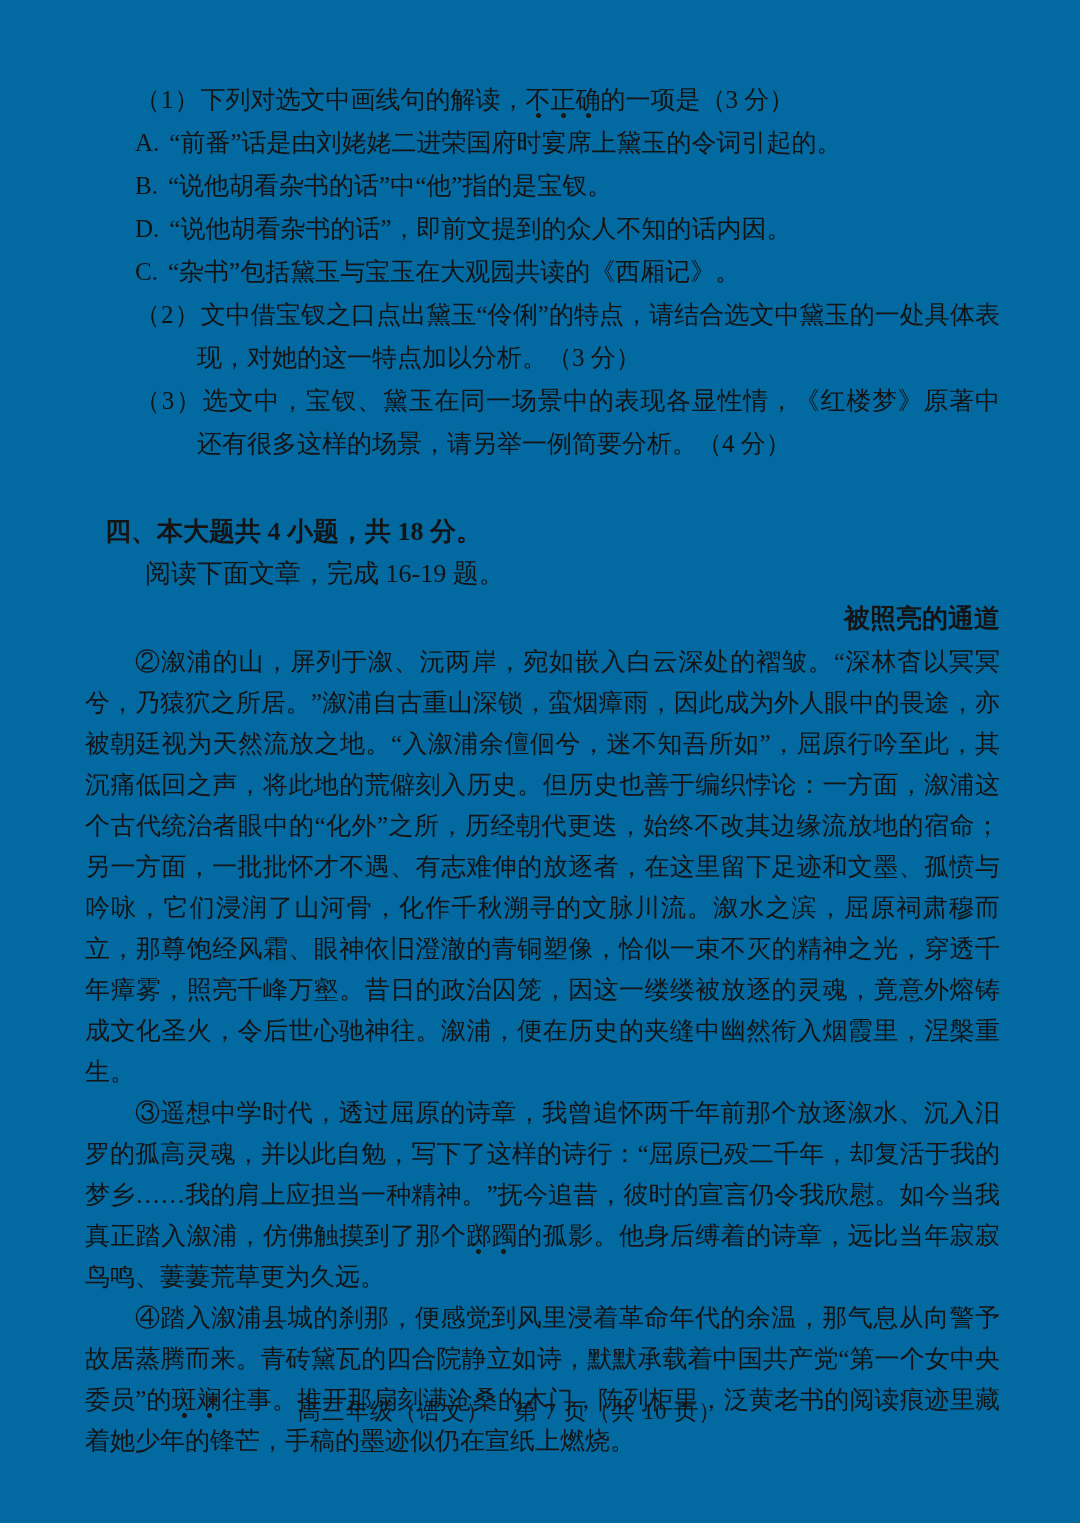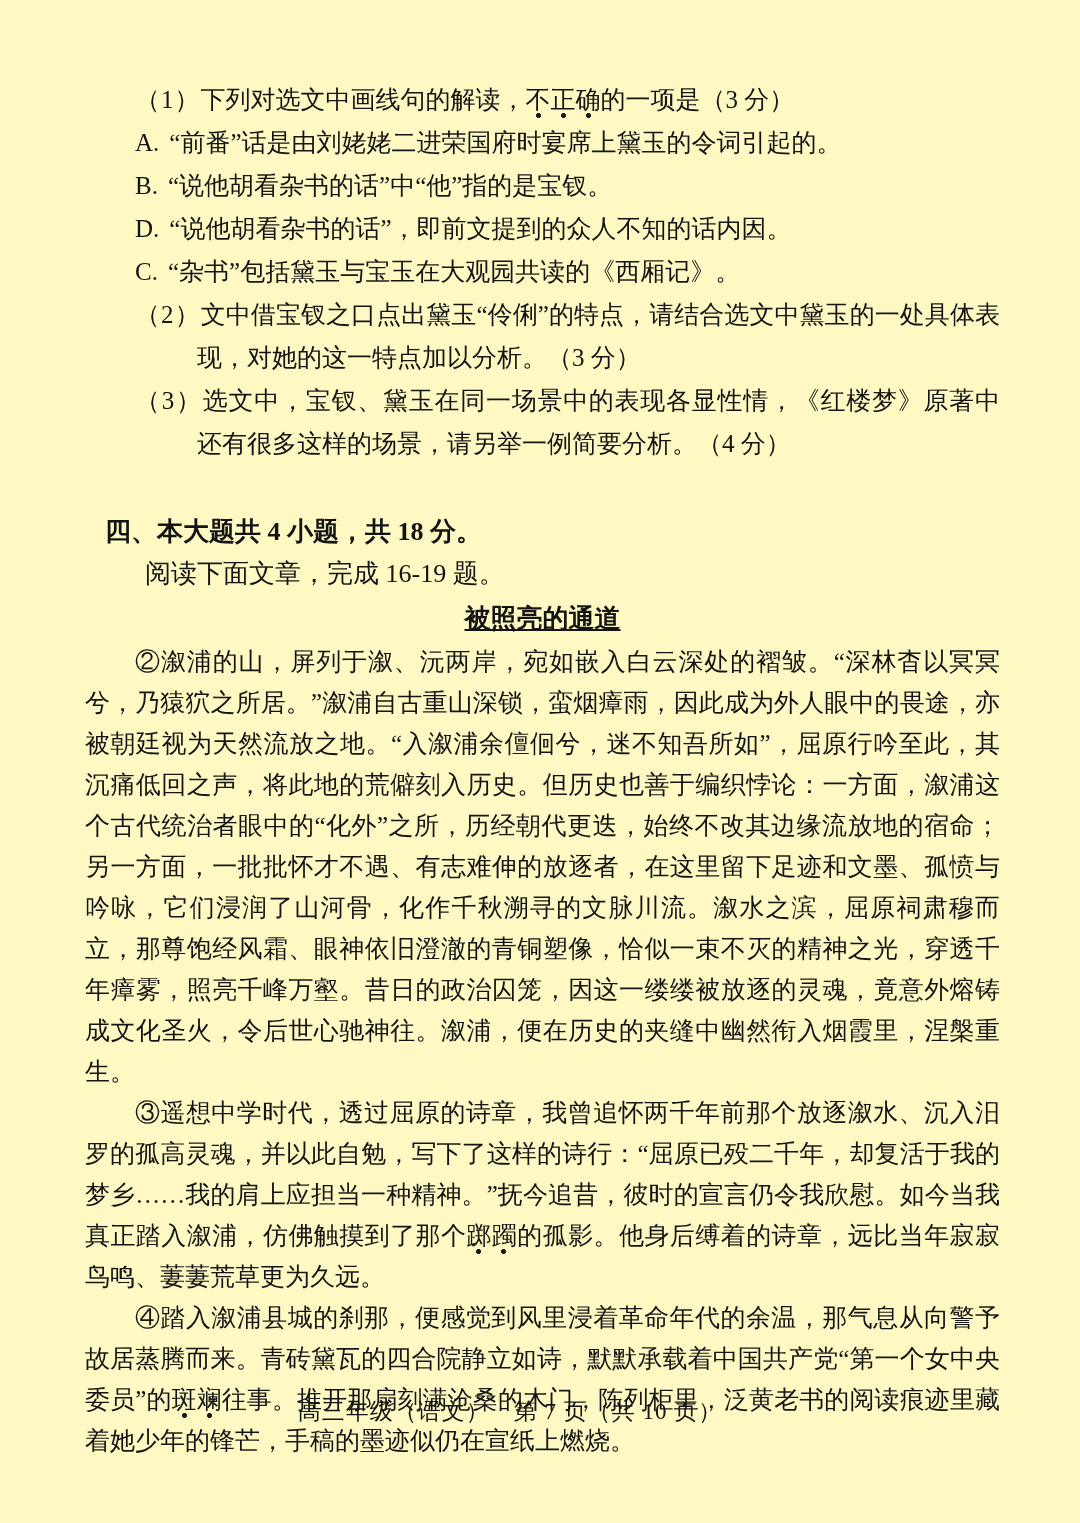--- a/index.html
+++ b/index.html
@@ -11,21 +11,21 @@
     height: 1523px;
     background: #f6f6f4;
     font-family: "Liberation Serif", "DejaVu Serif", serif;
     color: #141414;
   }
   .page {
     position: relative;
     width: 1080px;
     height: 1523px;
     box-sizing: border-box;
-    background: #fef9c3;
+    background: #0369a1;
     padding: 78px 80px 0 85px;
     overflow: hidden;
   }
   
   .questions {
     margin-left: 50px;
   }
   .question {
     font-size: 25px;
     line-height: 43px;
@@ -54,27 +54,26 @@
     line-height: 42px;
   }
   .instruction {
     margin-left: 60px;
     font-size: 26px;
     font-weight: normal;
     line-height: 42px;
   }
   
   .passage-title {
-    text-align: center;
+    text-align: right;
     font-size: 26px;
     font-weight: bold;
     line-height: 40px;
     margin-top: 4px;
     margin-bottom: 2px;
-    text-decoration: underline;
   }
   .para {
     margin: 0;
     font-size: 25px;
     line-height: 41px;
     text-align: justify;
     text-justify: inter-character;
     text-indent: 2em;
   }
   

